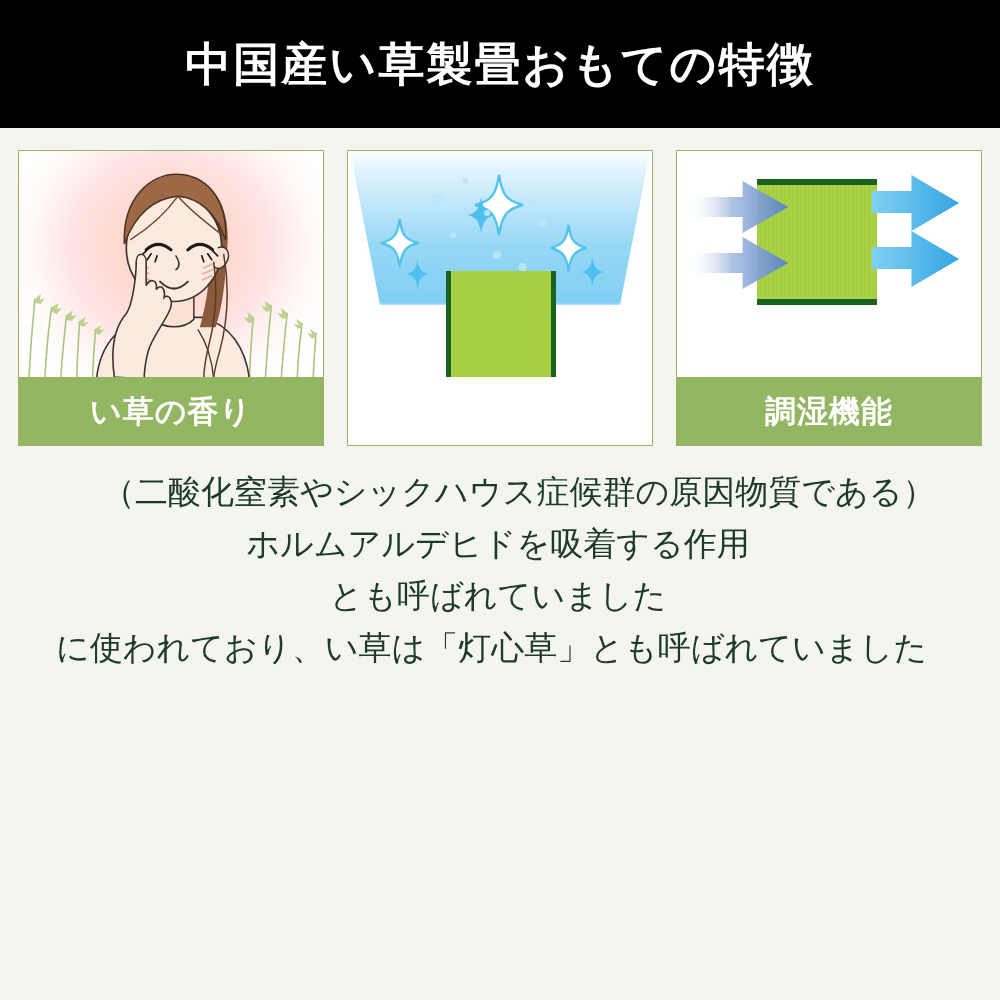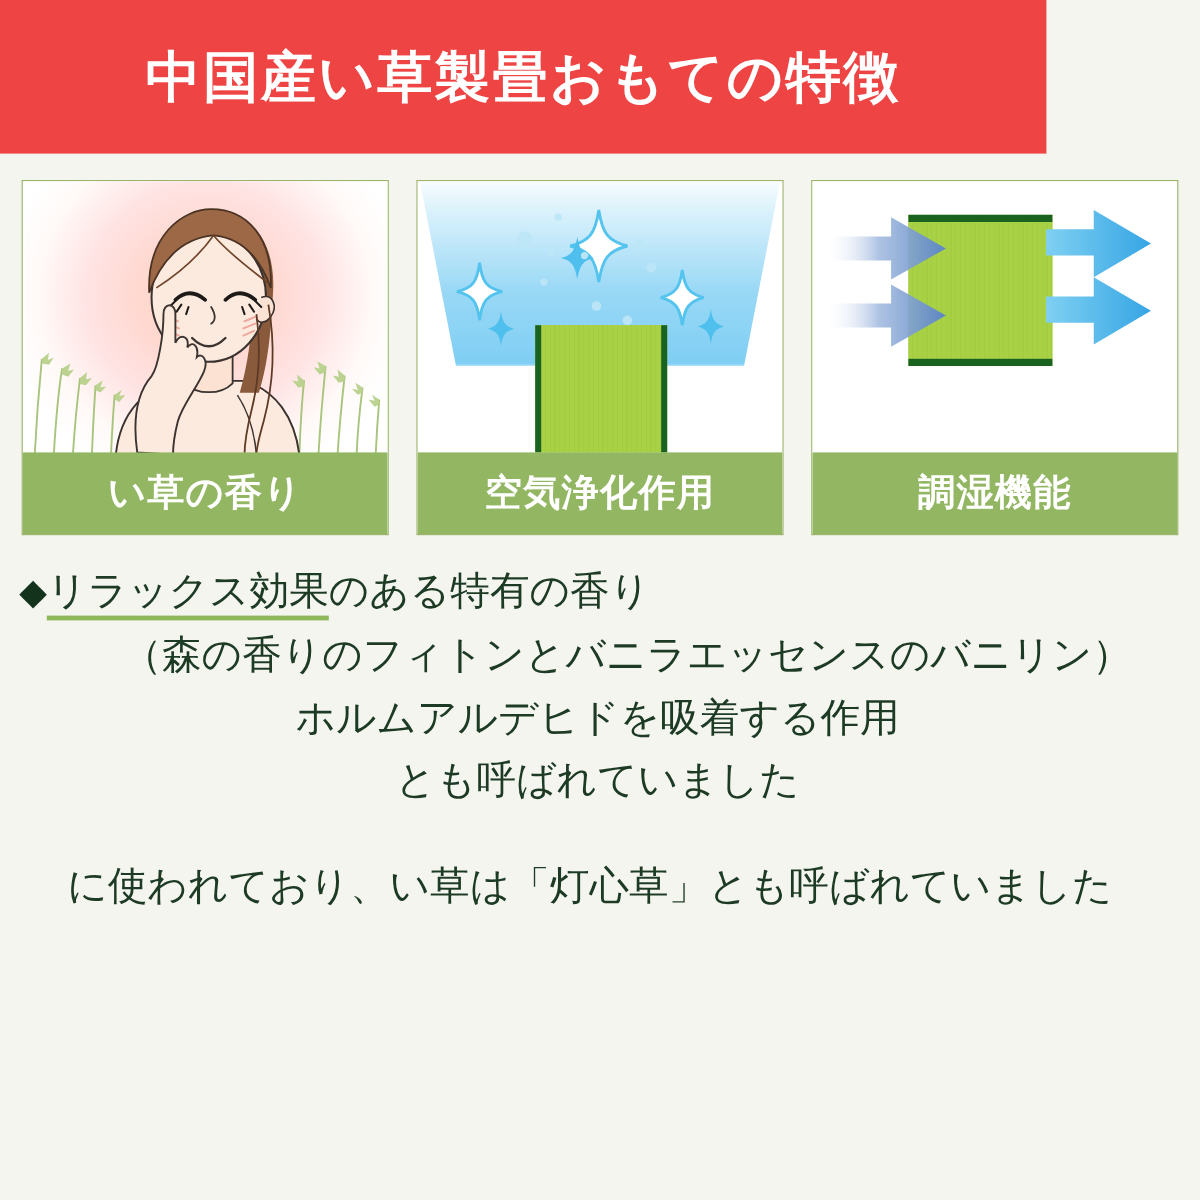--- a/index.html
+++ b/index.html
@@ -19,23 +19,23 @@
     width: 1000px;
     height: 1000px;
     background: #f5f5f0;
   }
 
   
   .header {
     position: absolute;
     left: 0;
     top: 0;
-    width: 872px;
+    width: 1000px;
     height: 128px;
-    background: #ef4444;
+    background: #000000;
     display: flex;
     align-items: center;
     justify-content: center;
   }
   .header-title {
     color: #ffffff;
     font-size: 46px;
     font-weight: bold;
     letter-spacing: 2px;
     line-height: 1;
@@ -136,21 +136,21 @@
     position: absolute;
     left: 16px;
     top: 466px;
     width: 968px;
     color: #1d3b24;
     font-size: 33px;
     line-height: 52px;
   }
   .line { white-space: nowrap; }
   .line.indent-1 { padding-left: 86px; }
-  .line.indent-2 { padding-left: 40px; margin-top: 36px; }
+  .line.indent-2 { padding-left: 40px; }
   .line.right { text-align: center; padding-right: 4px; }
   .bullet { color: #14331c; font-size: 30px; }
   .ul {
     border-bottom: 4px solid #8fb75c;
     padding-bottom: 2px;
   }
 </style>
 </head>
 <body>
 
@@ -274,23 +274,20 @@
             <circle cx="186" cy="52" r="4"></circle>
             <circle cx="106" cy="84" r="3"></circle>
             <circle cx="196" cy="72" r="4"></circle>
             <circle cx="118" cy="30" r="3"></circle>
             <circle cx="150" cy="104" r="4"></circle>
             <circle cx="176" cy="116" r="4"></circle>
             <circle cx="112" cy="60" r="2.5"></circle>
           </g>
         </svg>
       </div>
-      <div class="card-label">
-        <span>空気浄化作用</span>
-      </div>
     </div>
 
     <div class="card">
       <div class="card-art">
         <div class="mat" style="left:80px; top:28px; width:120px; height:126px;
                     border-top:6px solid #19621f; border-bottom:6px solid #19621f;
                     box-sizing:border-box;"></div>
         <svg viewBox="0 0 306 228" preserveAspectRatio="none" style="position:absolute;left:0;top:0;width:100%;height:100%;">
           <defs>
             <linearGradient id="gin" x1="0" y1="0" x2="1" y2="0">
@@ -314,20 +311,19 @@
         </svg>
       </div>
       <div class="card-label">
         <span>調湿機能</span>
       </div>
     </div>
 
   </div>
 
   <div class="body-text">
-      <div class="line"><span class="bullet">◆</span><span class="ul">リラックス効果</span><span>のある特有の香り</span></div>
-      <div class="line indent-1"><span>（森の香りのフィトンとバニラエッセンスのバニリン）</span></div>
+      <div class="line indent-1"><span>（二酸化窒素やシックハウス症候群の原因物質である）</span></div>
       <div class="line right"><span>ホルムアルデヒドを吸着する作用</span></div>
       <div class="line right"><span>とも呼ばれていました</span></div>
       <div class="line indent-2"><span>に使われており、い草は「灯心草」とも呼ばれていました</span></div>
     </div>
 
 </div>
 
 </body></html>

